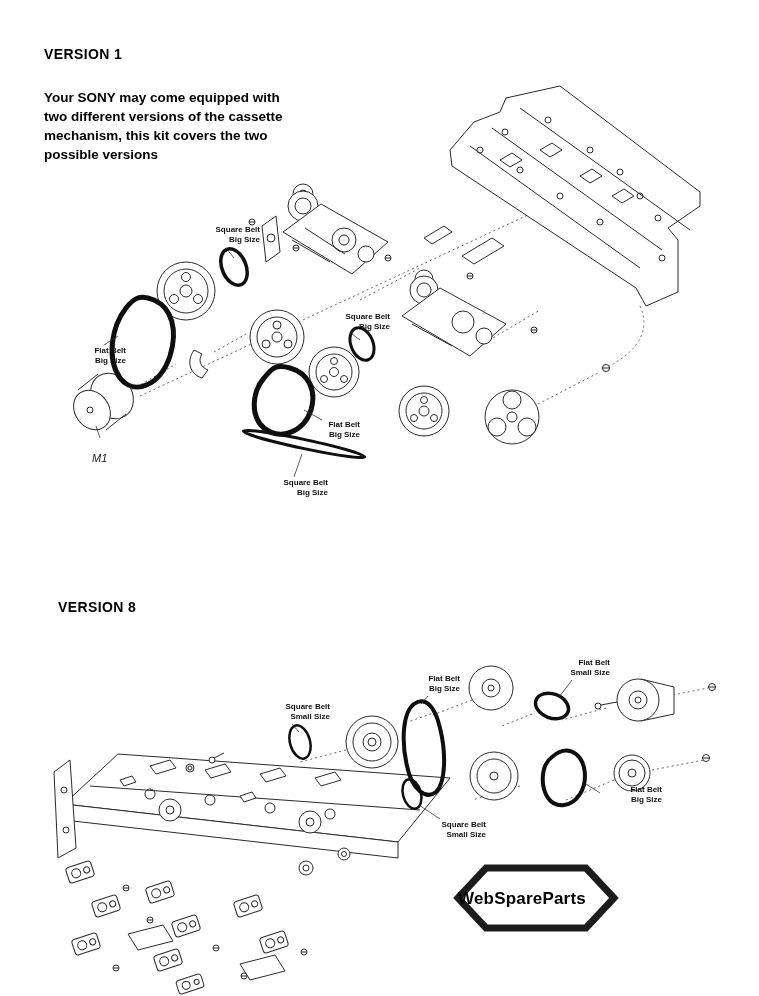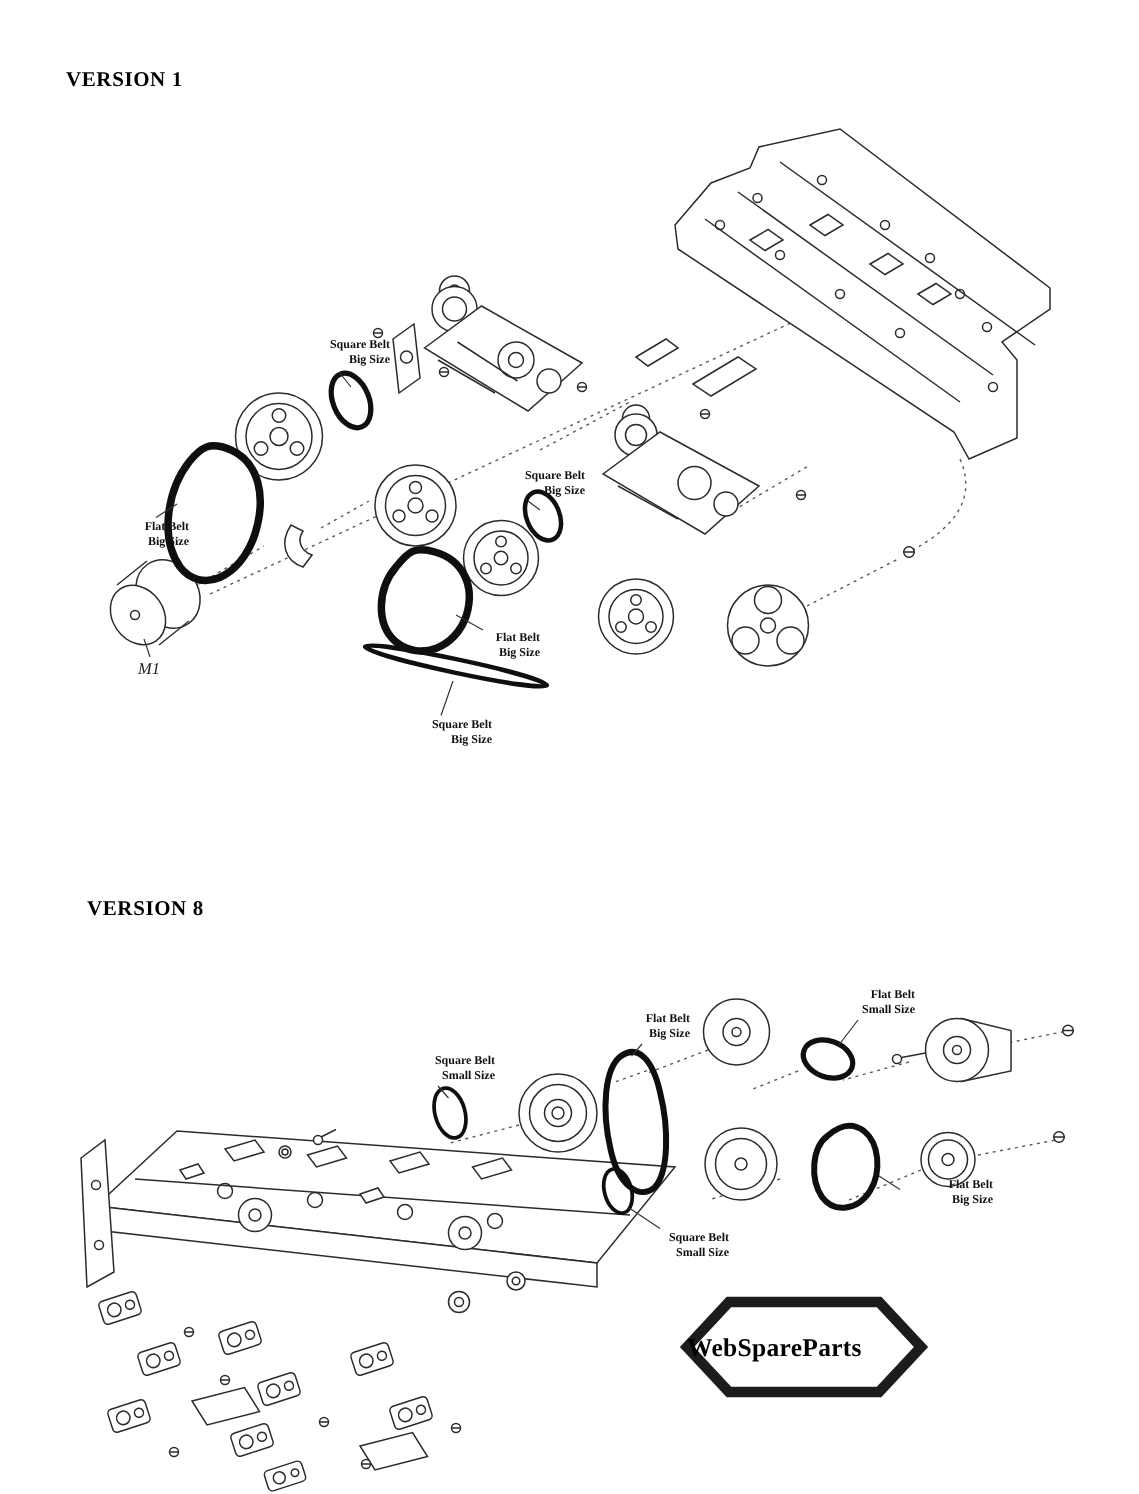--- a/index.html
+++ b/index.html
@@ -1,42 +1,46 @@
 <!DOCTYPE html>
 <html><head>
 <meta charset="utf-8">
 <style>
   html,body { margin:0; padding:0; background:#ffffff; }
   .page { position:relative; width:759px; height:996px; background:#ffffff;
-          font-family:Liberation Serif, serif; color:#000; overflow:hidden; }
+          font-family:Liberation Sans, sans-serif; color:#000; overflow:hidden; }
   .v-title { position:absolute; font-size:14px; font-weight:bold; letter-spacing:.4px; }
   .desc { position:absolute; font-size:13.5px; font-weight:bold; line-height:1.42;
           white-space:pre-line; }
   .plabel { position:absolute; font-size:8px; font-weight:bold; line-height:1.3;
             text-align:right; white-space:pre-line; color:#111; z-index:5; }
-  .m1 { position:absolute; font-style:italic; font-size:11px; color:#222; z-index:5; }
+  .m1 { position:absolute; font-style:italic; font-size:11px; color:#222; z-index:5;margin-top:12px; }
   .logo-text { position:absolute; font-weight:bold; font-size:17px; 
                letter-spacing:.2px; z-index:5; }
   .site-url { position:absolute; font-weight:bold; font-size:14.5px; text-align:center;
               letter-spacing:.2px; z-index:5; }
   svg.diagram { position:absolute; }
   .fw { fill:#ffffff; stroke:#2b2b2b; stroke-width:1; }
   .ln { fill:none; stroke:#2b2b2b; stroke-width:1; }
   .belt { fill:none; stroke:#0f0f0f; stroke-linejoin:round; stroke-linecap:round; }
   .bw5{stroke-width:5;} .bw4{stroke-width:4;} .bw35{stroke-width:3.5;}
   .bw3{stroke-width:3;} .bw25{stroke-width:2.5;}
   .dash { fill:none; stroke:#555; stroke-width:.9; stroke-dasharray:2 3; }
   .lead { fill:none; stroke:#333; stroke-width:.8; }
 </style>
 </head>
 <body>
 
 <div class="page">
 
   <div class="v-title" style="left:44px; top:46px;">VERSION 1</div>
+  <div class="desc" style="left:44px; top:88px; width:280px;">Your SONY may come equipped with
+two different versions of the cassette
+mechanism, this kit covers the two
+possible versions</div>
 
   <svg class="diagram" style="left:60px; top:75px;" width="660" height="450" viewBox="60 75 660 450">
 
     <g>
       <path class="dash" d="M140,396 L560,200"></path>
       <path class="dash" d="M128,392 L176,364"></path>
       <path class="dash" d="M214,352 L246,334"></path>
       <path class="dash" d="M360,300 L420,268"></path>
       <path class="dash" d="M476,348 L540,310"></path>
       <path class="dash" d="M538,404 L600,372"></path>

